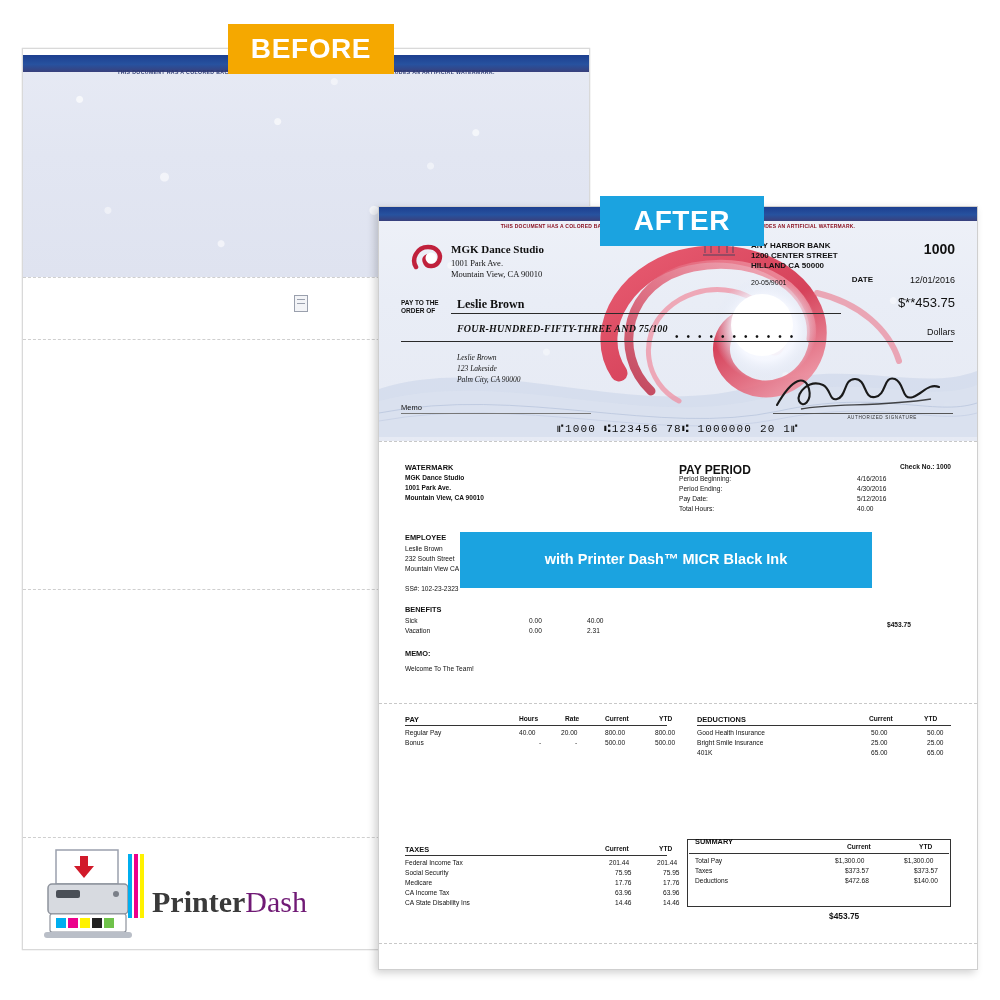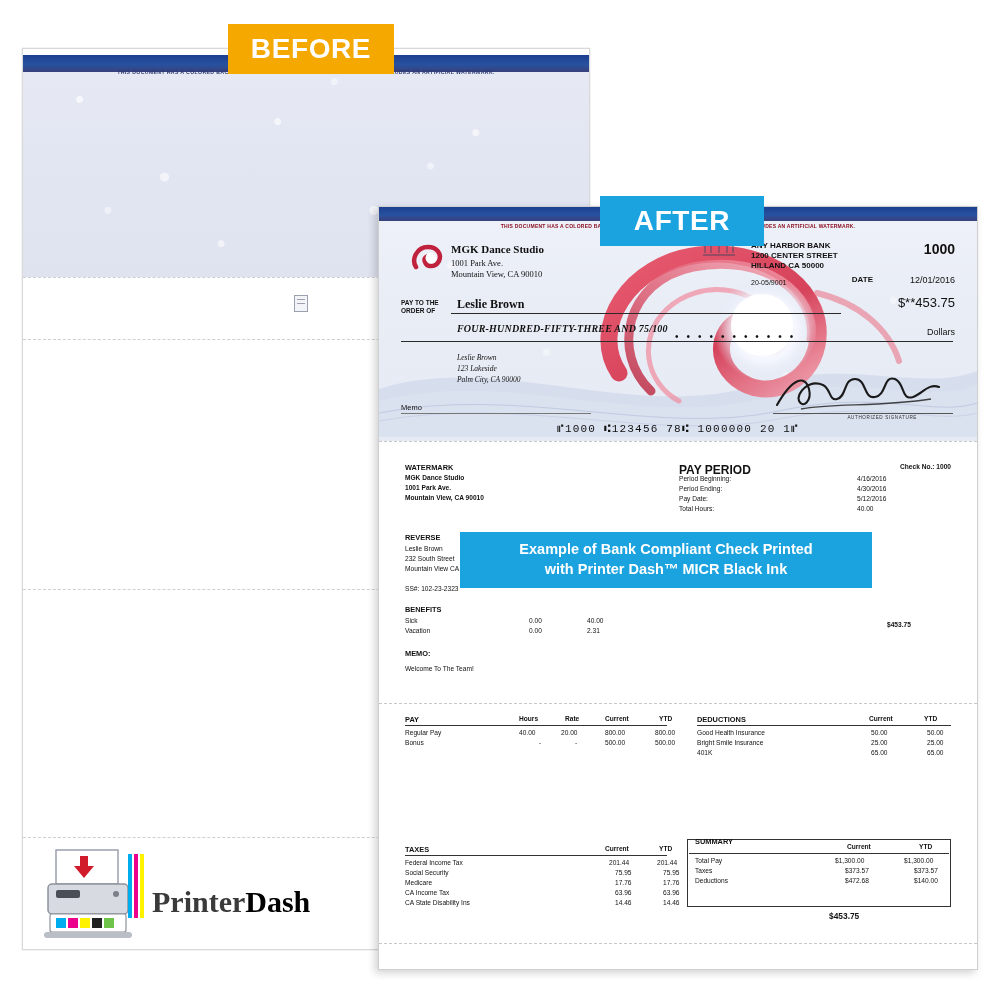--- a/index.html
+++ b/index.html
@@ -279,21 +279,21 @@
     justify-content:center;
     line-height:1.35;
     z-index:45;
     text-align:center;
   }
 
   
   .brand { position:absolute; left:40px; top:848px; width:330px; height:100px; z-index:30; }
   .brand-name { position:absolute; left:152px; top:885px; font-size:30px; font-family:"Liberation Serif", serif; z-index:31; }
   .bn-p { color:#3a3a3a; font-weight:bold; }
-  .bn-d { color:#000000; font-weight:bold; }
+  .bn-d { color:#701a75; font-weight:normal; }
   .cmyk { position:absolute; left:128px; top:854px; width:16px; height:64px; z-index:31;}
 </style>
 </head>
 <body>
 
 <div class="before-sheet">
   <div class="before-check">
     <div class="before-topband"></div>
   </div>
   <div class="before-band-text">THIS DOCUMENT HAS A COLORED BACKGROUND AND MICROPRINTING. THE REVERSE SIDE INCLUDES AN ARTIFICIAL WATERMARK.</div>
@@ -396,21 +396,21 @@
   </div>
 
   <div class="stub">
     <div class="hr-dash" style="top:0;"></div>
 
     <div class="s b" style="left:26px; top:22px; font-size:7.4px;">WATERMARK</div>
     <div class="s b" style="left:26px; top:33px;">MGK Dance Studio</div>
     <div class="s b" style="left:26px; top:43px;">1001 Park Ave.</div>
     <div class="s b" style="left:26px; top:53px;">Mountain View, CA 90010</div>
 
-    <div class="s b" style="left:26px; top:92px; font-size:7.4px;">REVERSE</div>
+    <div class="s b" style="left:26px; top:92px; font-size:7.4px;">EMPLOYEE</div>
     <div class="s" style="left:26px; top:104px;">Leslie Brown</div>
     <div class="s" style="left:26px; top:114px;">232 South Street</div>
     <div class="s" style="left:26px; top:124px;">Mountain View CA 90000</div>
     <div class="s" style="left:26px; top:144px;">SS#: 102-23-2323</div>
 
     <div class="s b" style="left:300px; top:22px; font-size:12px;text-align:right;">PAY PERIOD</div>
     <div class="s b" style="right:26px; top:22px; text-align:right;">Check No.: 1000</div>
 
     <div class="s" style="left:300px; top:34px;">Period Beginning:</div>
     <div class="s" style="left:478px; top:34px;">4/16/2016</div>
@@ -516,21 +516,20 @@
 
     <div class="s b" style="left:450px; top:470px; font-size:8.4px;">$453.75</div>
 
     <div class="hr-dash" style="top:502px;"></div>
   </div>
 </div>
 
 <div class="tag tag-after">AFTER</div>
 
 <div class="banner">
-  <span>Example of Bank Compliant Check Printed</span>
   <span>with Printer Dash™ MICR Black Ink</span>
 </div>
 
 <svg class="brand" viewBox="0 0 330 100">
   <rect x="16" y="2" width="62" height="34" fill="#ffffff" stroke="#9aa0ad" stroke-width="1.5"></rect>
   <path d="M40,8 L48,8 L48,18 L54,18 L44,30 L34,18 L40,18 Z" fill="#d11a2a"></path>
   <rect x="8" y="36" width="80" height="30" rx="4" fill="#d7dae0" stroke="#8d929c" stroke-width="1.5"></rect>
   <rect x="16" y="42" width="24" height="8" rx="2" fill="#4a4f57"></rect>
   <circle cx="76" cy="46" r="3" fill="#7a7f88"></circle>
   <rect x="10" y="66" width="76" height="18" rx="2" fill="#ffffff" stroke="#8d929c" stroke-width="1.2"></rect>

